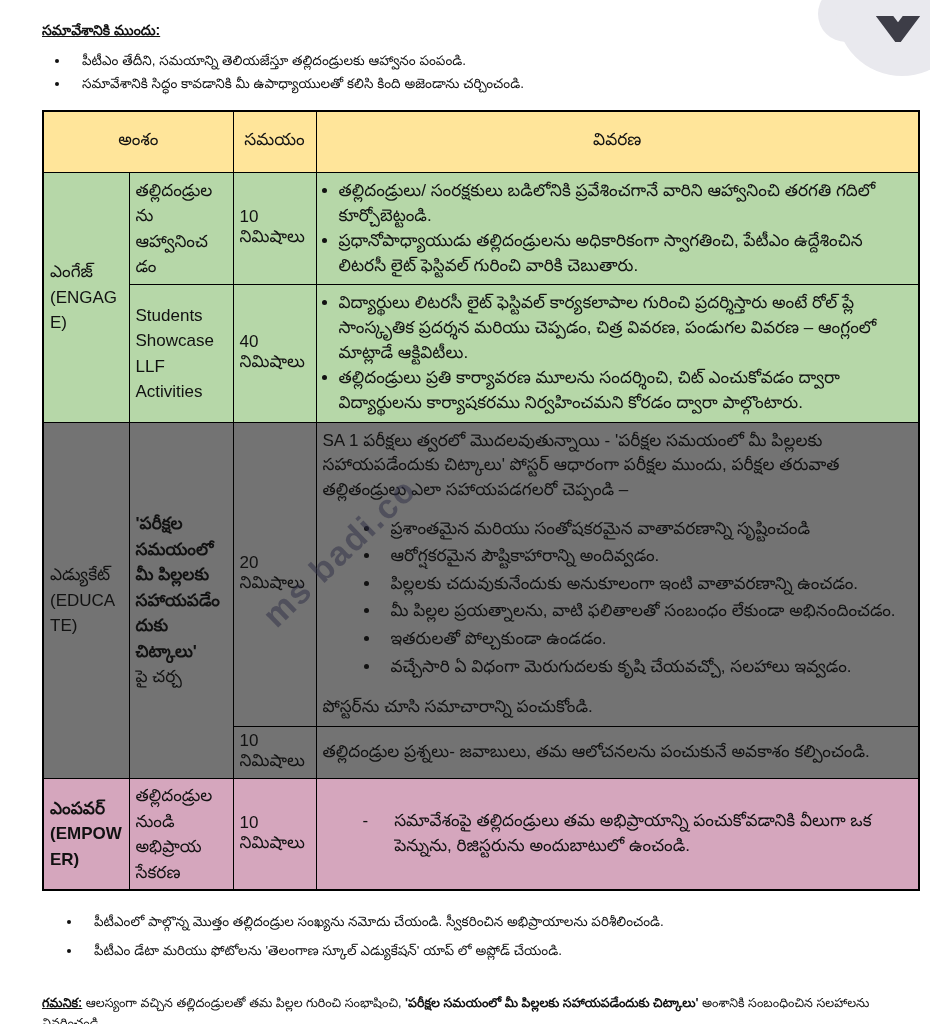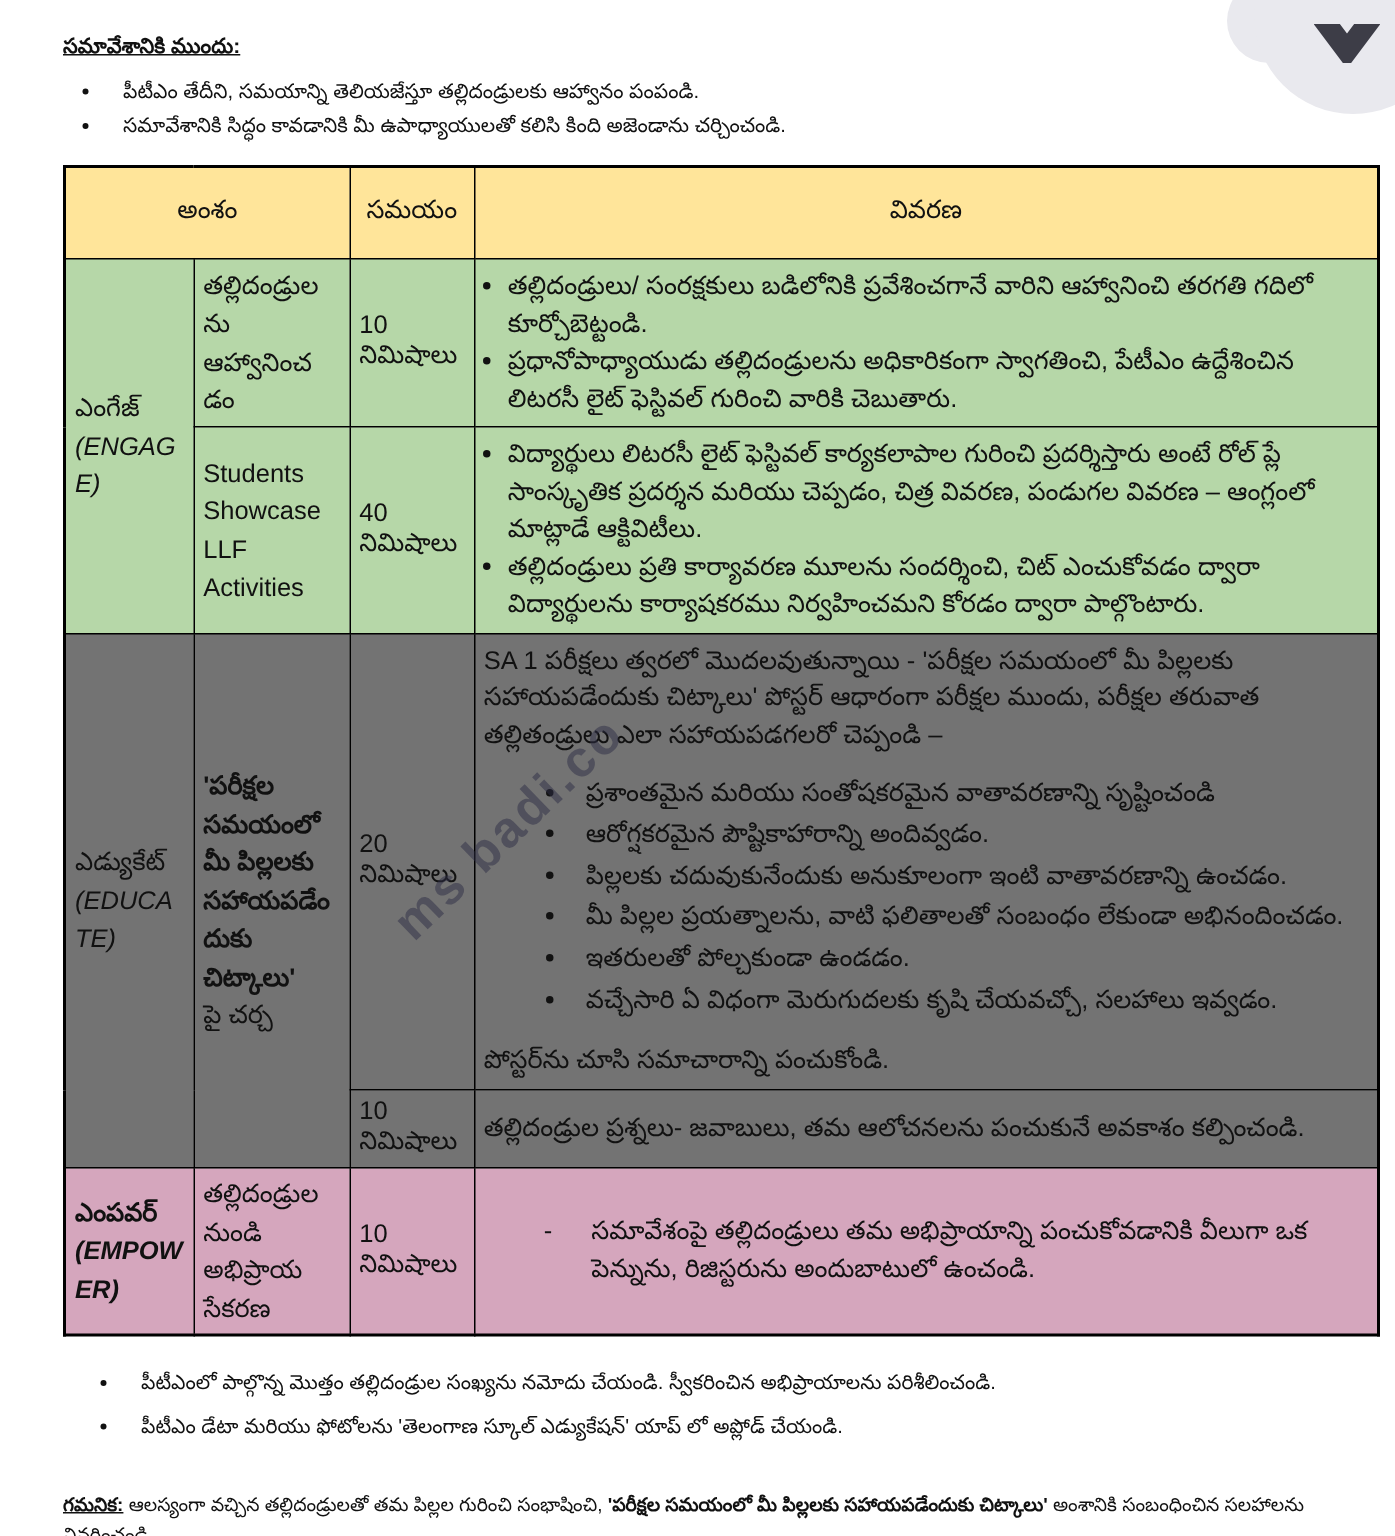--- a/index.html
+++ b/index.html
@@ -35,21 +35,21 @@
   .col-label{width:86px;}
   .col-topic{width:104px;}
   .col-time{width:83px;}
   .col-desc{width:603px;}
 
   .hdr{background:#ffe59a;text-align:center;height:52px;font-size:14px;}
   .bg-green{background:#b6d7a8;}
   .bg-blue{background:#737373;}
   .bg-pink{background:#d5a6bd;}
   .label-cell{font-size:13.5px;line-height:1.5;padding-left:8px;}
-  .label-cell .en{display:block;font-style:italic;}
+  .label-cell .en{display:block;}
   .label-cell.boldish{font-weight:bold;}
   .topic-cell{line-height:1.5;}
   .time-cell{font-size:13px;}
   .desc-cell{font-size:13px;line-height:1.45;padding:6px 10px;}
   ul.cell-bullets{margin:2px 0;padding-left:16px;}
   ul.cell-bullets li{margin:1px 0;}
   ul.cell-bullets.indented{padding-left:58px;}
   ul.cell-bullets.indented li{padding-left:10px;margin:3px 0;}
   .row-engage-1{height:92px;}
   .row-engage-2{height:78px;}

